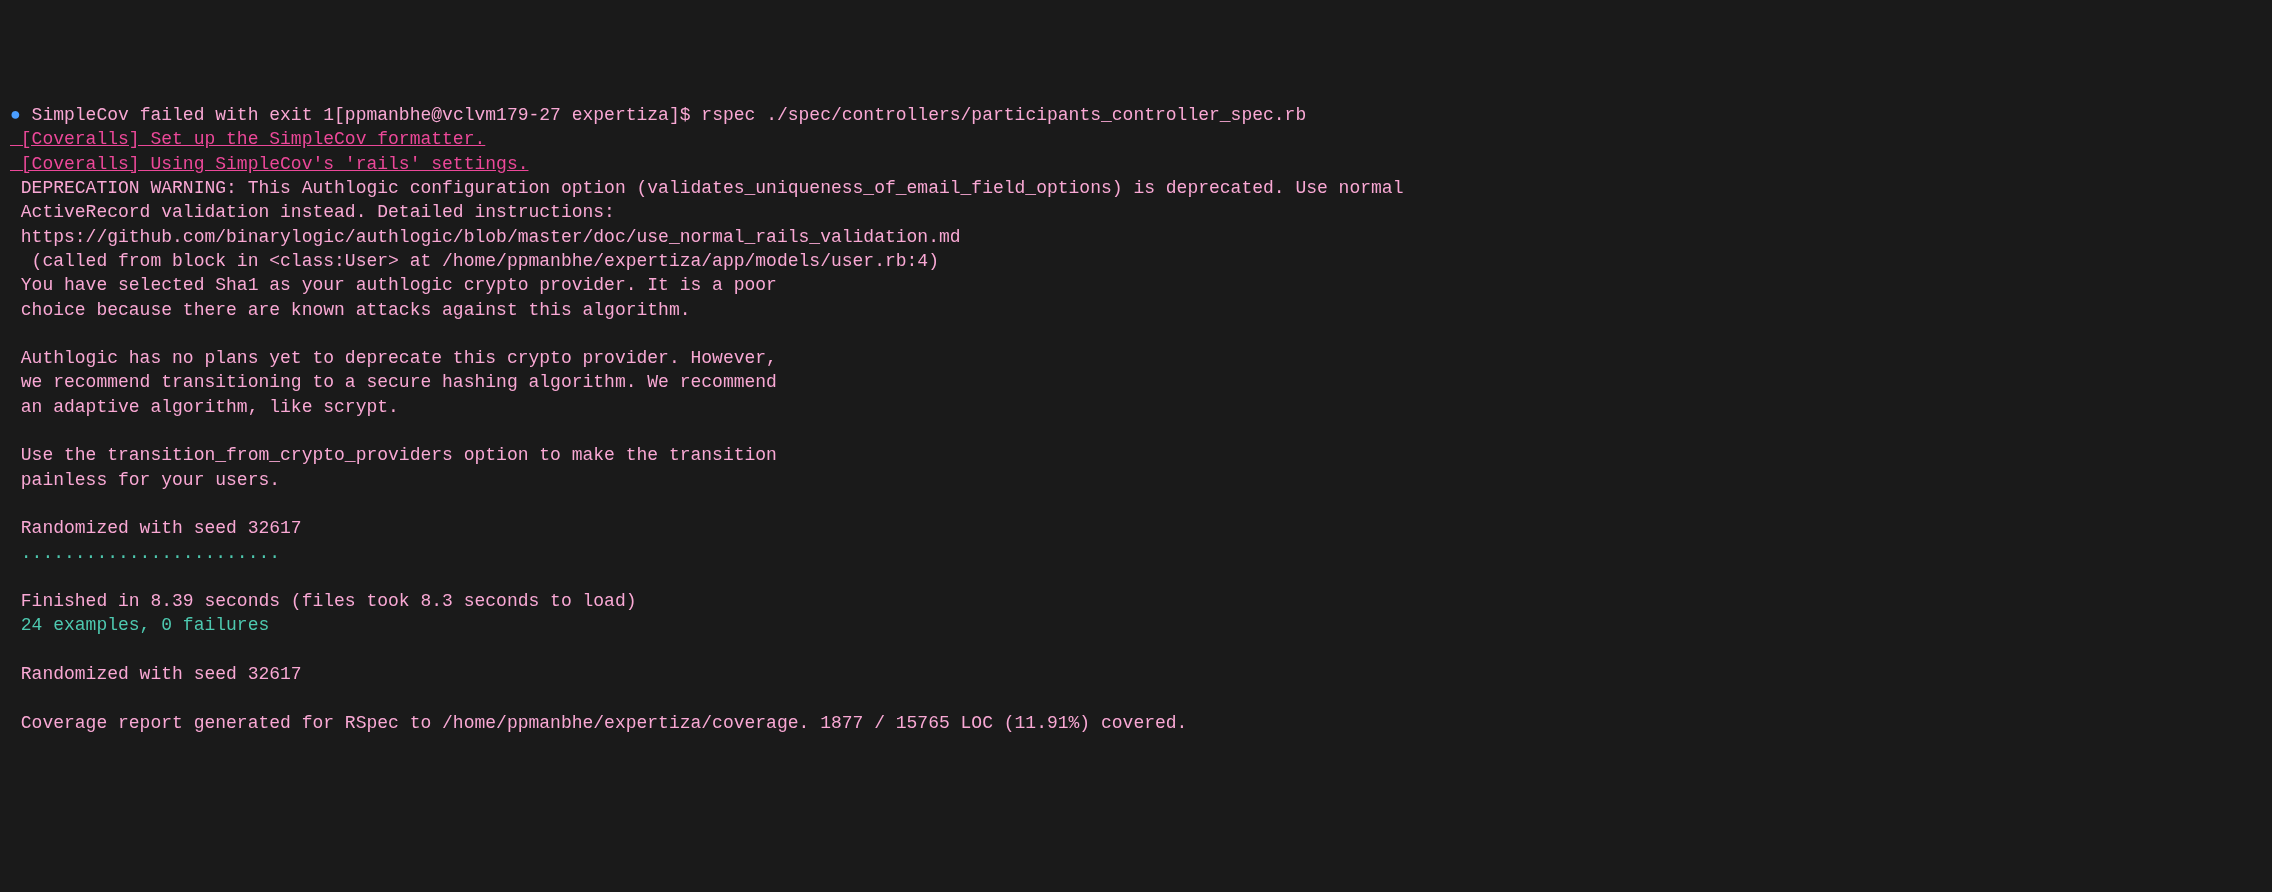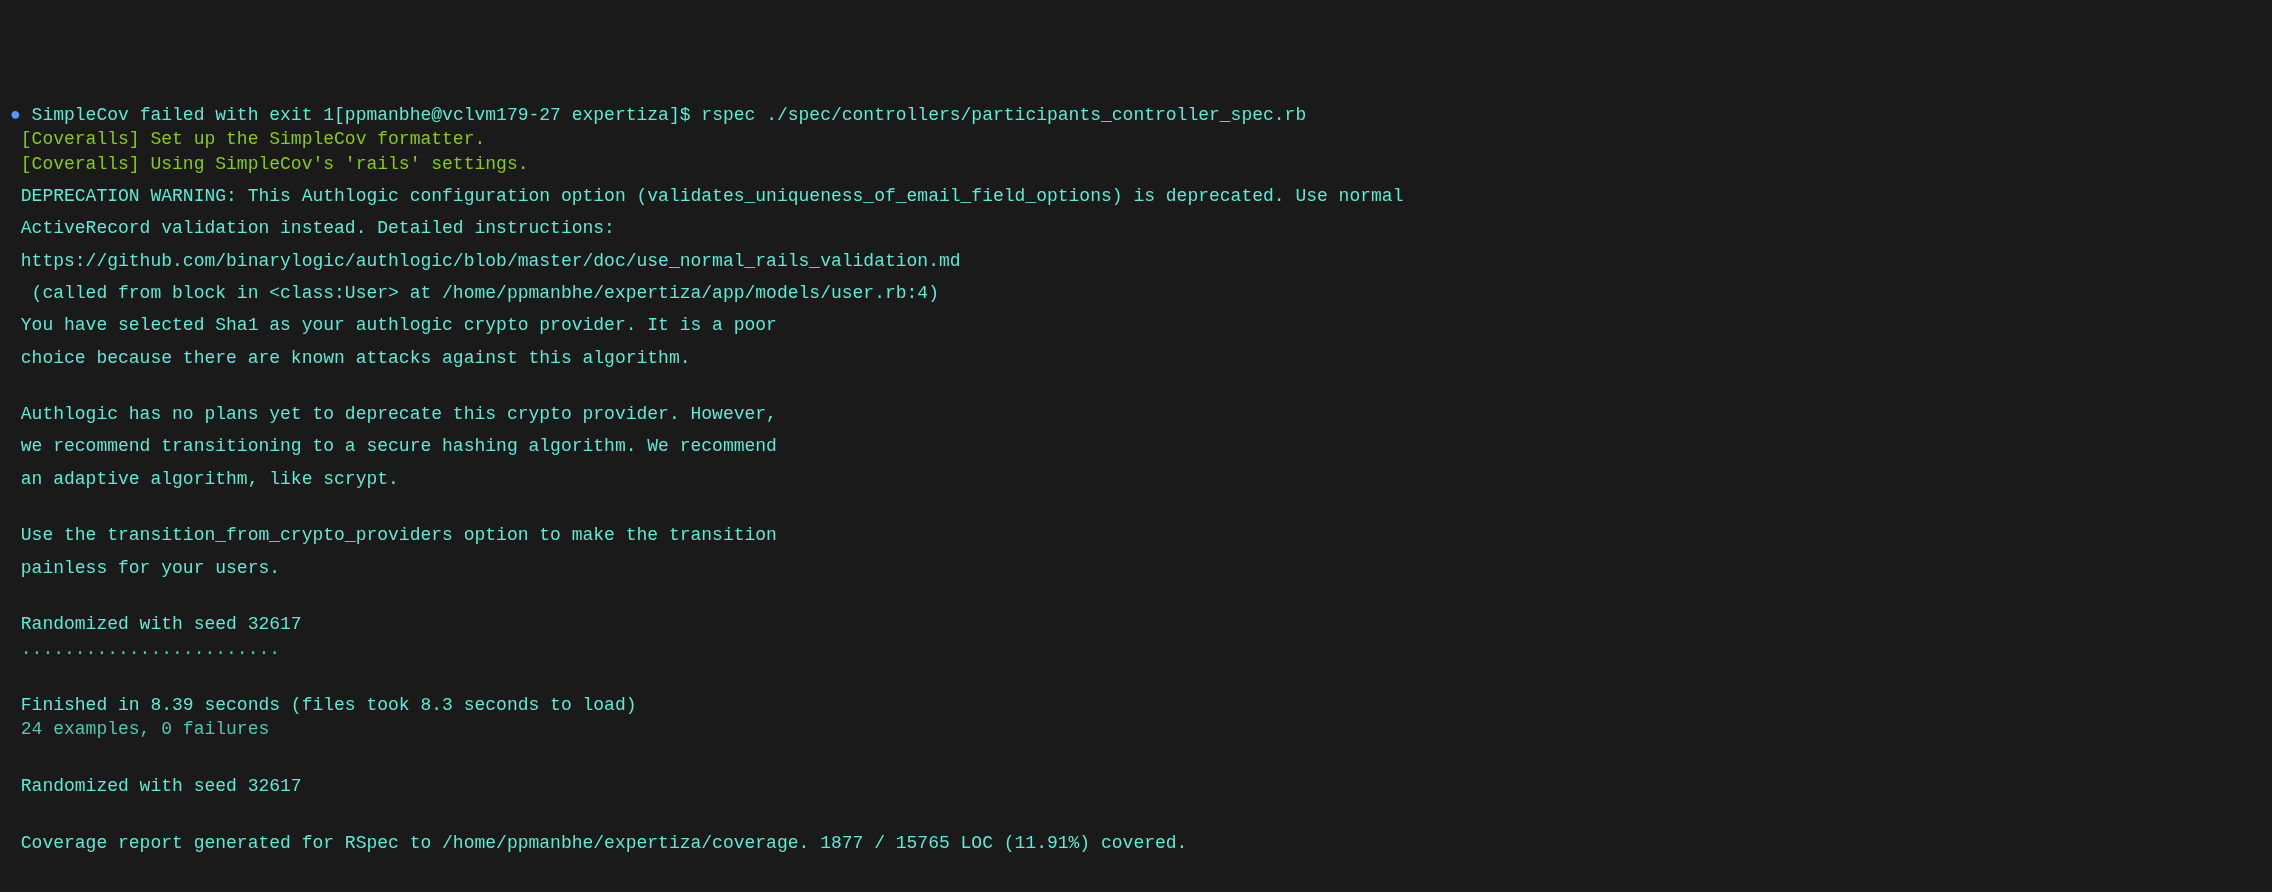--- a/index.html
+++ b/index.html
@@ -15,25 +15,25 @@
       color: #ffffff;
       padding: 6px 10px;
       white-space: pre;
       overflow-x: auto;
     }
     .bullet {
       color: #4a9eff;
       display: inline;
     }
     .white {
-      color: #5eead4;
-      margin-top: 8px;
+      color: #f9a8d4;
     }
     .teal {
-      color: #84cc16;
+      color: #ec4899;
+      text-decoration: underline;
     }
     .green {
       color: #4ec9b0;
     }
     .line {
       display: block;
     }
   </style>
 </head>
 <body>

